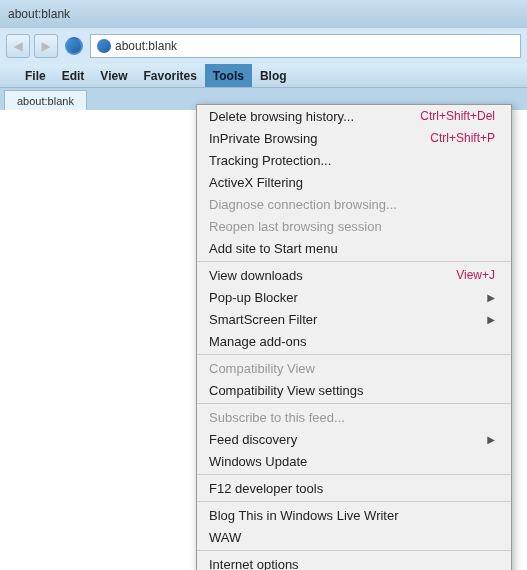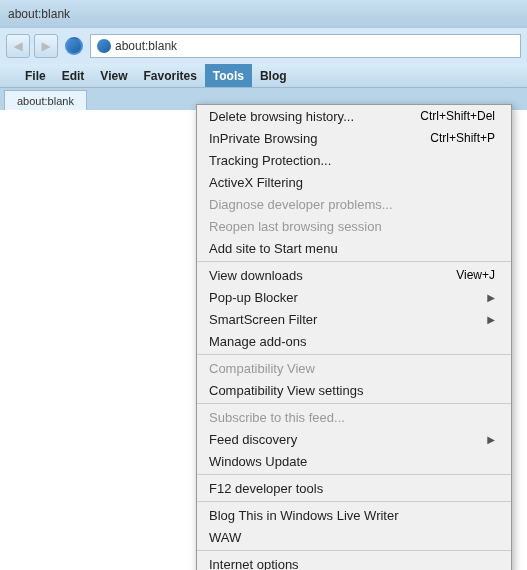--- a/index.html
+++ b/index.html
@@ -88,21 +88,21 @@
       cursor: pointer;
       font-size: 12px;
       color: #222;
       height: 100%;
       display: flex;
       align-items: center;
     }
 
     .menu-item.active {
       background: #4a8fc0;
-      color: #ffffff;
+      color: #0f172a;
     }
 
     
     .dropdown-overlay {
       position: absolute;
       top: 104px;
       left: 196px;
       width: 316px;
       background: #f0f0f0;
       border: 1px solid #999;
@@ -128,21 +128,21 @@
 
     .menu-separator {
       height: 1px;
       background: #ccc;
       margin: 2px 0;
     }
 
     .menu-entry-label { flex: 1; }
     .menu-entry-shortcut {
       font-size: 12px;
-      color: #000000;
+      color: #be185d;
       margin-left: 20px;
     }
 
     .menu-entry-arrow {
       font-size: 10px;
       color: #555;
     }
 
     
     .tab-bar {
@@ -223,21 +223,21 @@
 
   <div class="menu-entry">
     <span class="menu-entry-label">Tracking Protection...</span>
   </div>
 
   <div class="menu-entry">
     <span class="menu-entry-label">ActiveX Filtering</span>
   </div>
 
   <div class="menu-entry disabled">
-    <span class="menu-entry-label">Diagnose developer problems...</span>
+    <span class="menu-entry-label">Diagnose connection browsing...</span>
   </div>
 
   <div class="menu-entry disabled">
     <span class="menu-entry-label">Reopen last browsing session</span>
   </div>
 
   <div class="menu-entry">
     <span class="menu-entry-label">Add site to Start menu</span>
   </div>
   <div class="menu-separator"></div>

